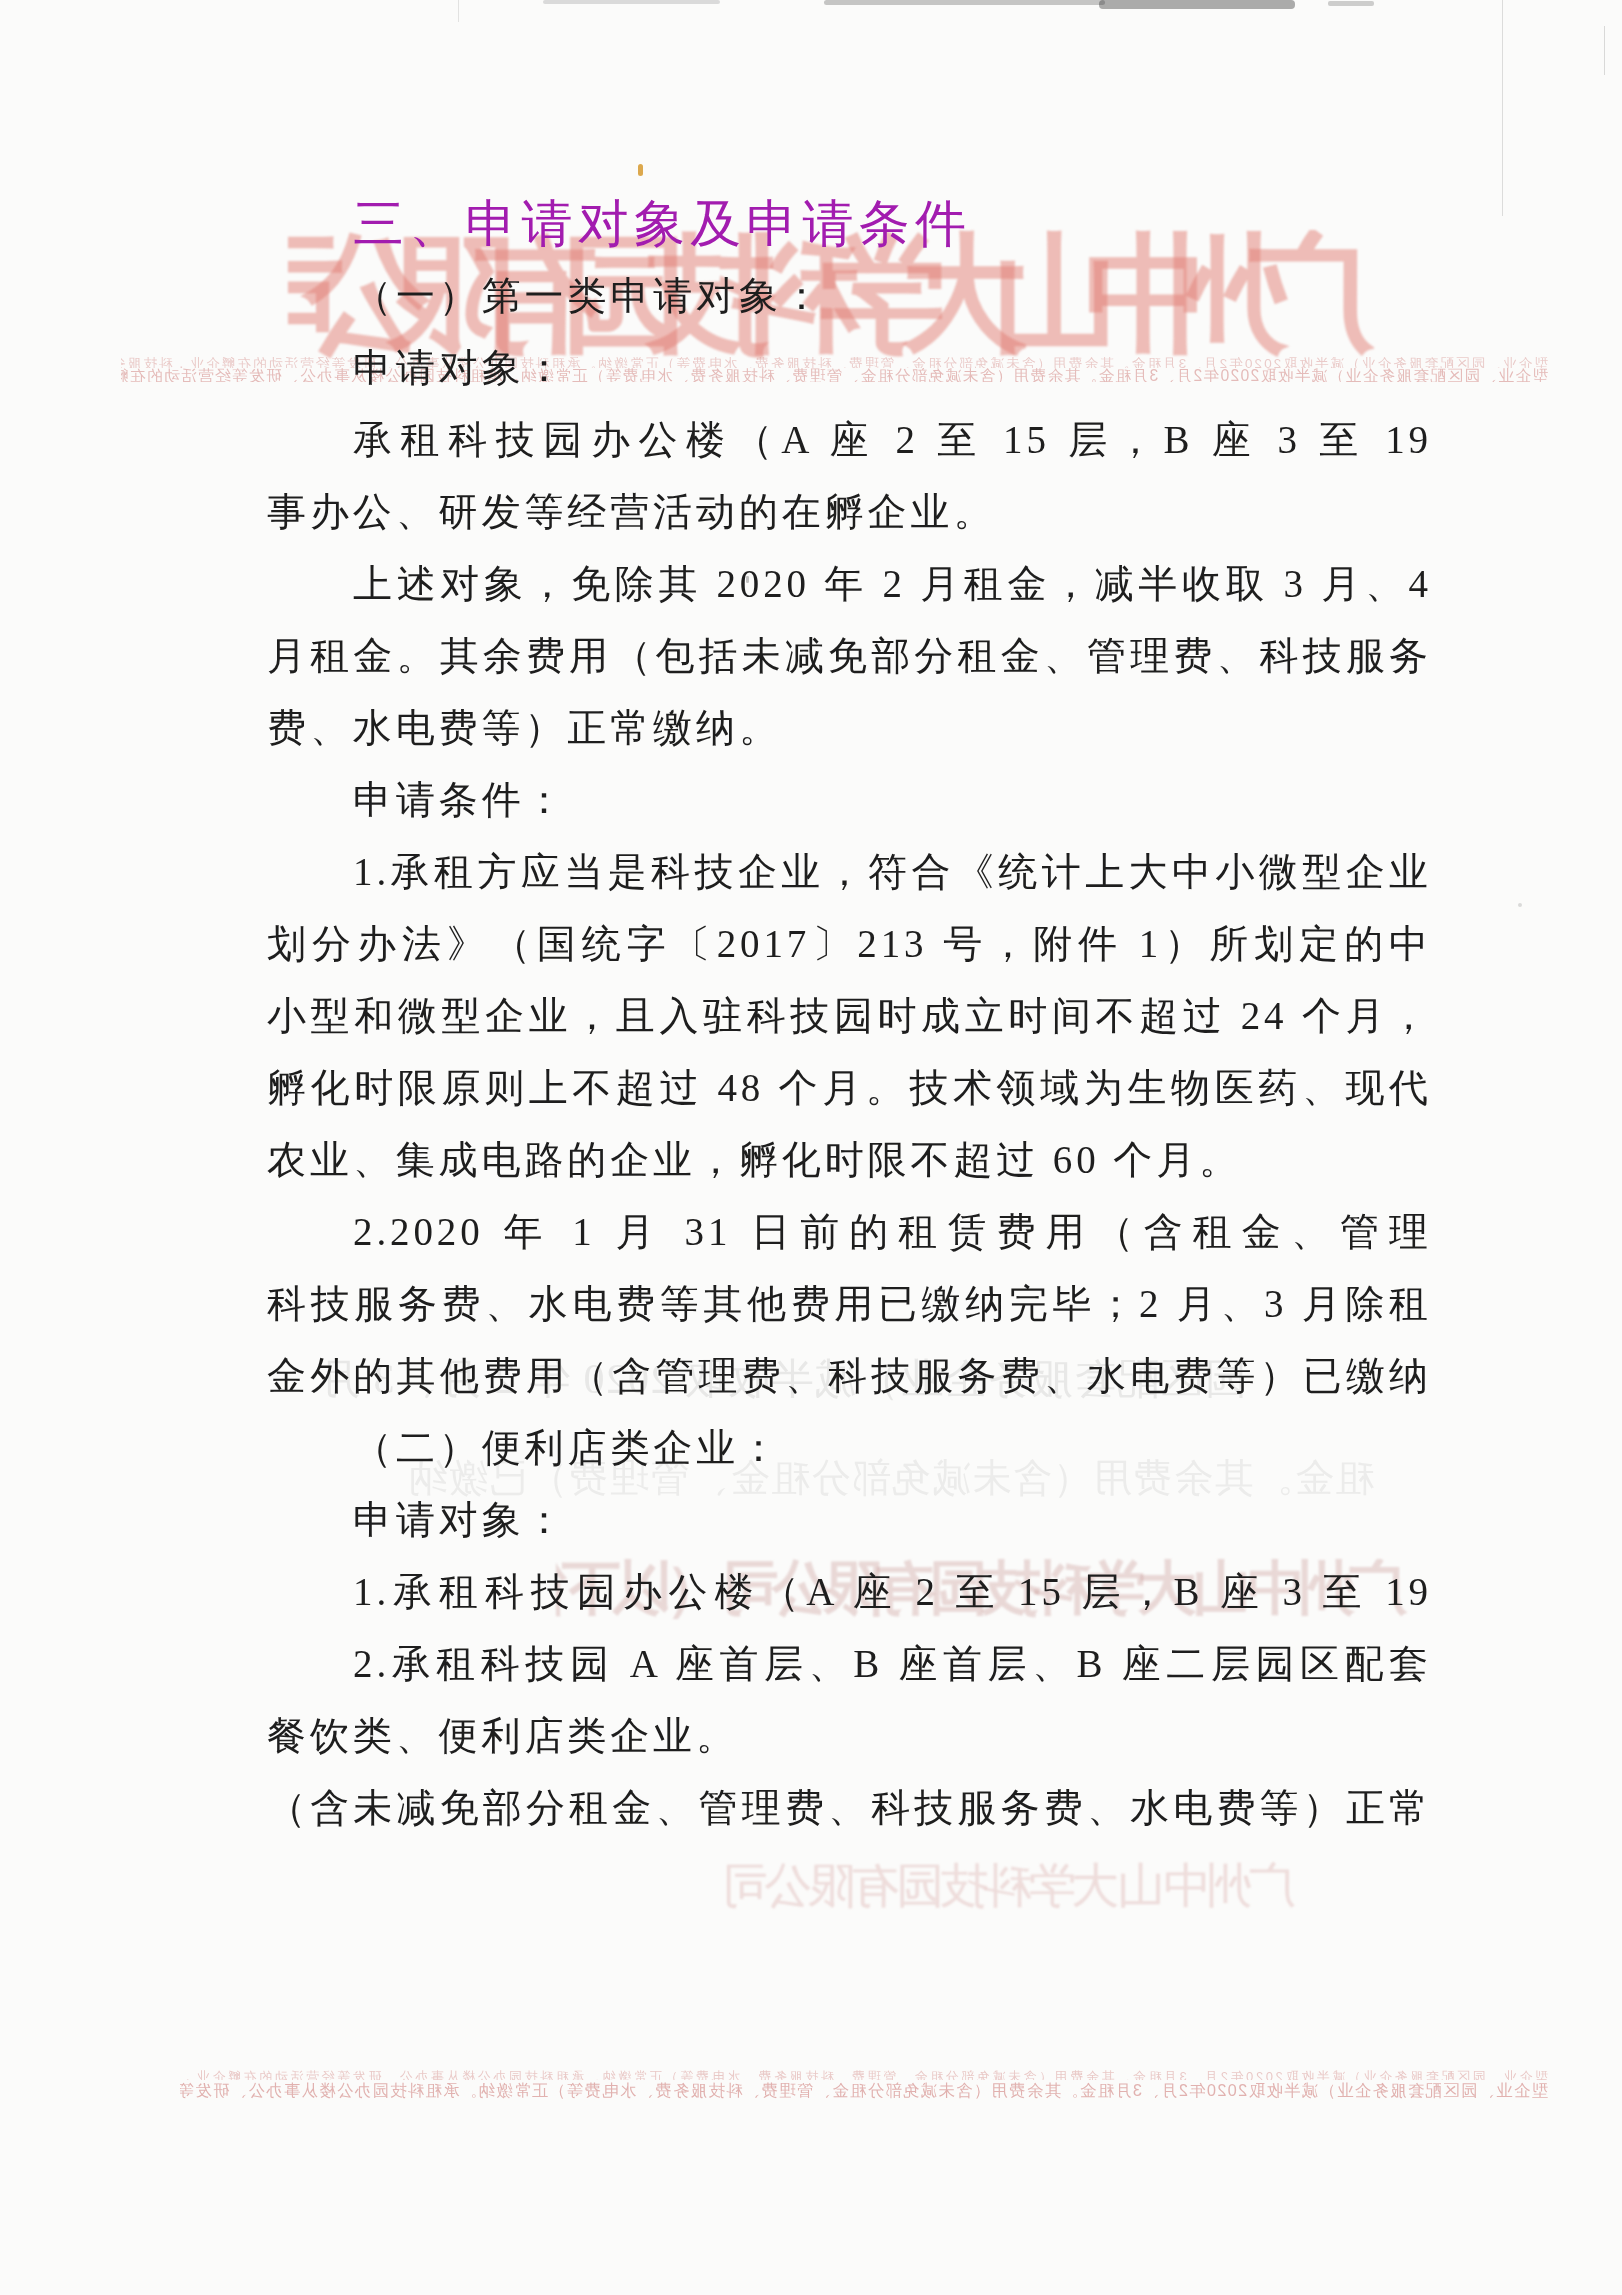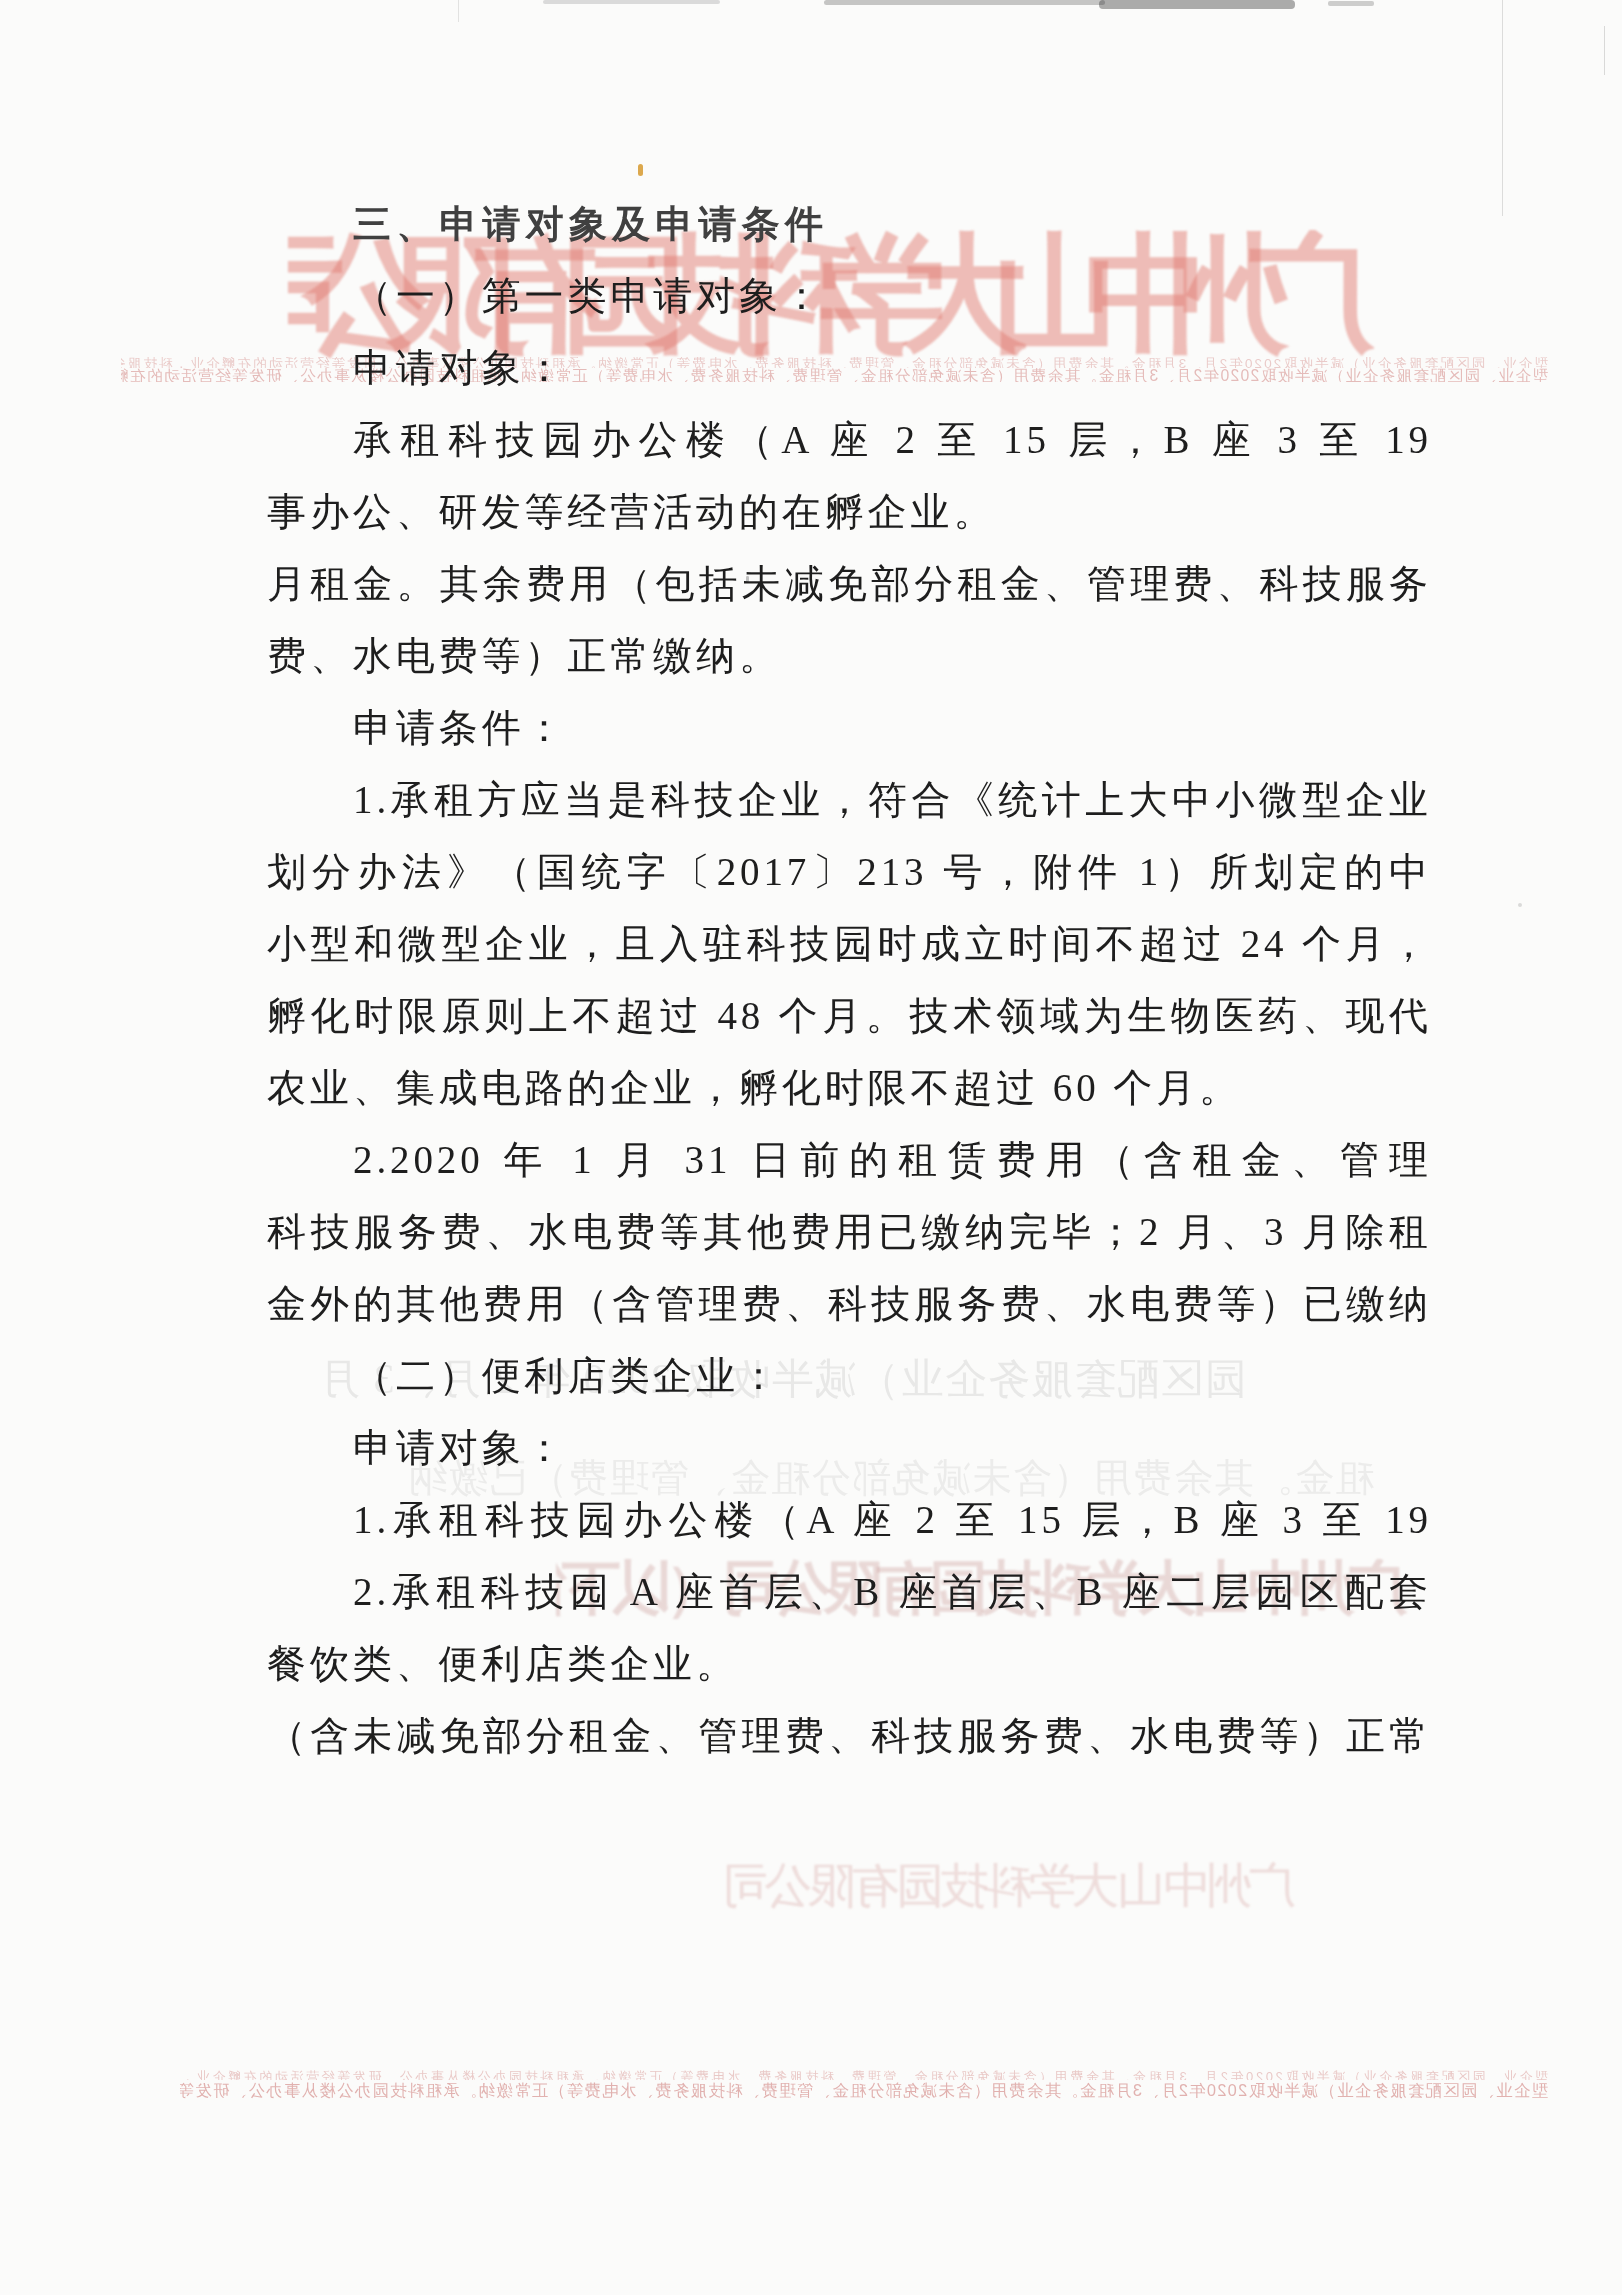--- a/index.html
+++ b/index.html
@@ -6,21 +6,21 @@
   body{width:1623px;height:2295px;background:#ffffff;}
   .page{position:absolute;left:0;top:0;width:1623px;height:2295px;background:#fbfbfa;overflow:hidden;
         font-family:"Liberation Serif","DejaVu Serif",serif;}
 
   
   .textcol{position:absolute;left:267px;top:188px;width:1165px;color:#1e1e1e;
            font-size:39px;letter-spacing:3.9px;}
   .line{height:72px;line-height:72px;white-space:nowrap;overflow:visible;}
   .line.ind{padding-left:86px;}
   .line.str{white-space:normal;text-align:justify;text-align-last:justify;overflow:hidden;}
-  .line.head{font-size:38px;color:#404040;letter-spacing:5.2px;font-weight:bold;}
+  .line.head{font-size:51px;color:#a21caf;letter-spacing:5.2px;}
 
   
   .mirror{position:absolute;transform:scaleX(-1);white-space:nowrap;overflow:hidden;line-height:1;
           font-family:"Liberation Sans","DejaVu Sans",sans-serif;pointer-events:none;}
   .letterhead{left:288px;top:230px;width:1086px;height:141px;font-size:128px;letter-spacing:-42px;
               font-weight:700;color:rgba(226,126,115,0.50);filter:blur(1.3px);}
   .mid-letterhead{left:556px;top:1559px;width:851px;height:62px;font-size:59px;letter-spacing:-6.5px;
               font-weight:700;color:rgba(185,125,122,0.28);filter:blur(1px);}
   .mid-small{left:609px;top:1862px;width:687px;height:52px;font-size:48px;letter-spacing:-3.9px;
               color:rgba(195,122,116,0.24);filter:blur(1px);}
@@ -72,20 +72,21 @@
   <div class="art odot"></div>
   <div class="art speck1"></div>
   <div class="art speck2"></div>
 
   <div class="textcol">
       <div class="line ind head">三、申请对象及申请条件</div>
       <div class="line ind">（一）第一类申请对象：</div>
       <div class="line ind">申请对象：</div>
       <div class="line ind str">承租科技园办公楼（A 座 2 至 15 层，B 座 3 至 19 层），从</div>
       <div class="line">事办公、研发等经营活动的在孵企业。</div>
+      <div class="line ind str">上述对象，免除其 2020 年 2 月租金，减半收取 3 月、4</div>
       <div class="line str">月租金。其余费用（包括未减免部分租金、管理费、科技服务</div>
       <div class="line">费、水电费等）正常缴纳。</div>
       <div class="line ind">申请条件：</div>
       <div class="line ind str">1.承租方应当是科技企业，符合《统计上大中小微型企业</div>
       <div class="line str">划分办法》（国统字〔2017〕213 号，附件 1）所划定的中型、</div>
       <div class="line str">小型和微型企业，且入驻科技园时成立时间不超过 24 个月，</div>
       <div class="line str">孵化时限原则上不超过 48 个月。技术领域为生物医药、现代</div>
       <div class="line">农业、集成电路的企业，孵化时限不超过 60 个月。</div>
       <div class="line ind str">2.2020 年 1 月 31 日前的租赁费用（含租金、管理费）、</div>
       <div class="line str">科技服务费、水电费等其他费用已缴纳完毕；2 月、3 月除租</div>

